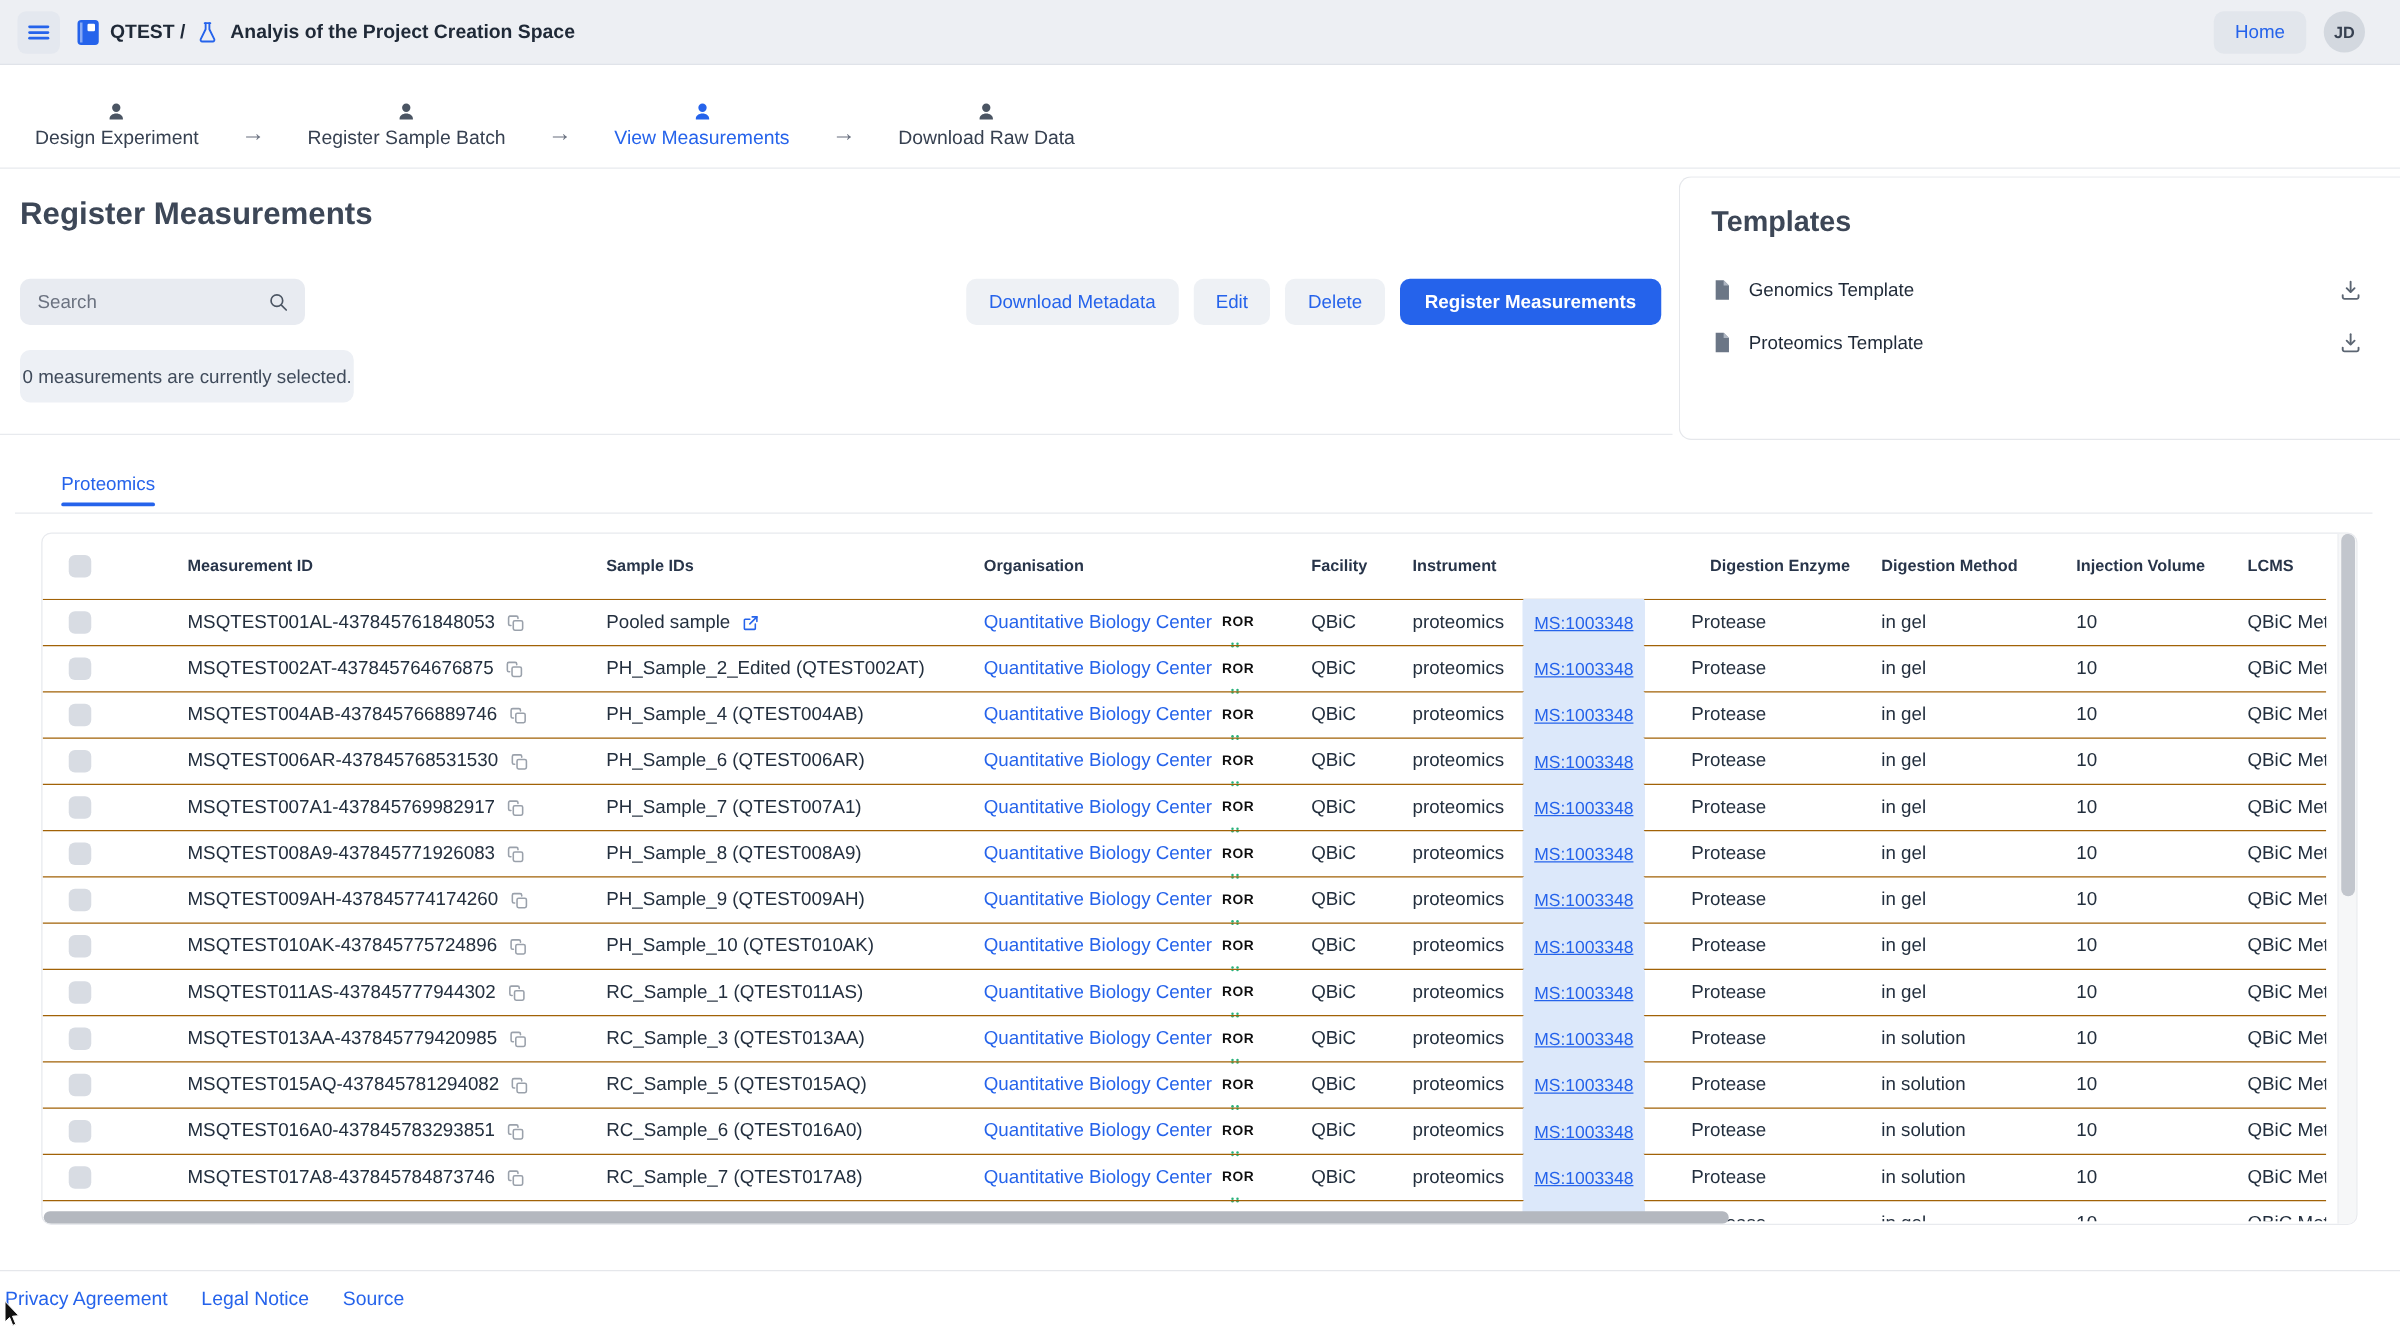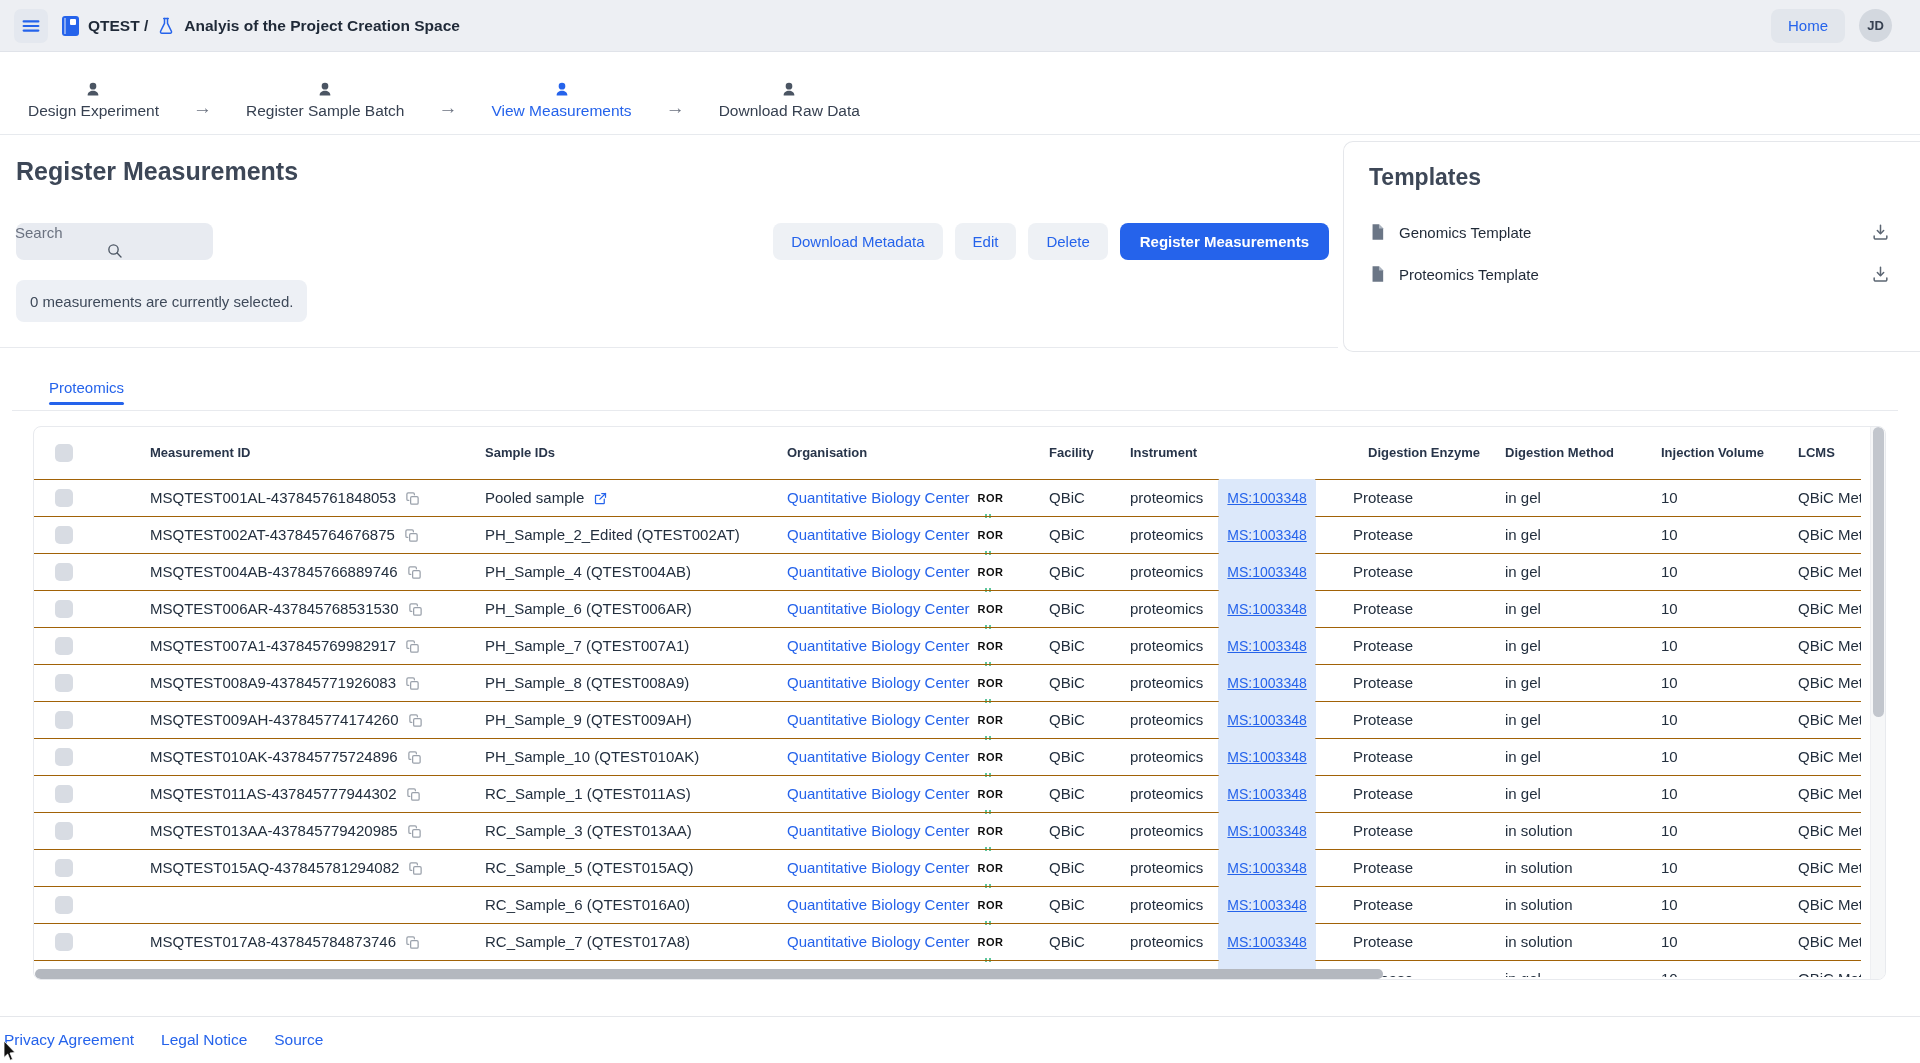--- a/index.html
+++ b/index.html
@@ -27,31 +27,31 @@
     border-bottom:1px solid #e7eaee;display:flex;align-items:flex-end;padding:0 0 14px 28px;
     box-sizing:border-box;gap:34px;}
   .step{display:flex;flex-direction:column;align-items:center;gap:4px;color:#374151;cursor:pointer;}
   .step .plabel{font-size:15.5px;font-weight:500;}
   .step svg{fill:#4b5563;}
   .step.active{color:#2563eb;}
   .step.active svg{fill:#2563eb;}
   .step-arrow{font-size:19px;color:#6b7280;margin-bottom:1px;}
   
   .page-title{position:absolute;left:16px;top:157px;margin:0;font-size:25px;font-weight:700;color:#3d4757;}
-  .search-box{position:absolute;left:16px;top:223px;width:197px;height:37px;background:#e8ebf1;
-    border-radius:8px;display:flex;align-items:center;box-sizing:border-box;padding:0 12px;flex-direction:column;}
+  .search-box{position:absolute;left:16px;top:223px;width:228px;height:37px;background:#e8ebf1;
+    border-radius:8px;display:flex;align-items:center;box-sizing:border-box;padding:0 12px;}
   .search-box input{flex:1;border:none;outline:none;background:transparent;font-size:15px;
     font-family:inherit;color:#1f2937;min-width:0;}
   .search-box input::placeholder{color:#6b7280;}
   .controls-btns{position:absolute;top:223px;right:591px;display:flex;gap:12px;}
   .btn{height:37px;border:none;border-radius:8px;font-size:15px;font-weight:500;font-family:inherit;
     padding:0 18px;cursor:pointer;background:#eef1f5;color:#2563eb;}
   .btn.primary{background:#2563eb;color:#ffffff;font-weight:600;padding:0 20px;}
   .info-box{position:absolute;left:16px;top:280px;height:42px;background:#edf0f5;border-radius:8px;
-    display:flex;align-items:center;padding:0 14px;font-size:15px;color:#3f4a5a;}
+    display:flex;align-items:center;padding:0 2px;font-size:15px;color:#3f4a5a;}
   .left-divider{position:absolute;left:0;top:347px;width:1338px;height:1px;background:#e8eaee;}
   
   .templates-card{position:absolute;left:1343px;top:141px;width:577px;height:211px;box-sizing:border-box;
     background:#fff;border:1px solid #e5e7eb;border-right:none;border-radius:10px 0 0 10px;
     padding:18px 30px 16px 25px;}
   .templates-card h2{margin:4px 0 20px 0;font-size:23px;font-weight:700;color:#3d4757;}
   .tpl-item{display:flex;align-items:center;height:42px;}
   .tpl-item .tpl-label{margin-left:13px;font-size:15px;color:#1f2937;}
   .tpl-dl{margin-left:auto;cursor:pointer;display:flex;align-items:center;}
   
@@ -514,20 +514,27 @@
       <span>proteomics</span>
       <a class="pill">MS:1003348</a>
     </span>
     <span class="cell c-enz">Protease</span>
     <span class="cell c-met">in solution</span>
     <span class="cell c-vol">10</span>
     <span class="cell c-lcms">QBiC Meth</span>
   </div>
       <div class="trow">
     <span class="cb"></span>
+    <span class="cell c-id">
+      <span>MSQTEST016A0-437845783293851</span>
+      <svg class="copy-ic" width="15" height="15" viewBox="0 0 24 24" fill="none" stroke="#9aa1ab" stroke-width="2" stroke-linecap="round" stroke-linejoin="round">
+            <rect x="9" y="9" width="12" height="12" rx="2"></rect>
+            <path d="M6 15H5a2 2 0 0 1-2-2V5a2 2 0 0 1 2-2h8a2 2 0 0 1 2 2v1"></path>
+          </svg>
+    </span>
     <span class="cell c-sample">
       <span>RC_Sample_6 (QTEST016A0)</span>
 
     </span>
     <span class="cell c-org">
       <a class="org-link">Quantitative Biology Center</a>
       <span class="ror">ROR</span>
     </span>
     <span class="cell c-fac">QBiC</span>
     <span class="cell c-inst">

